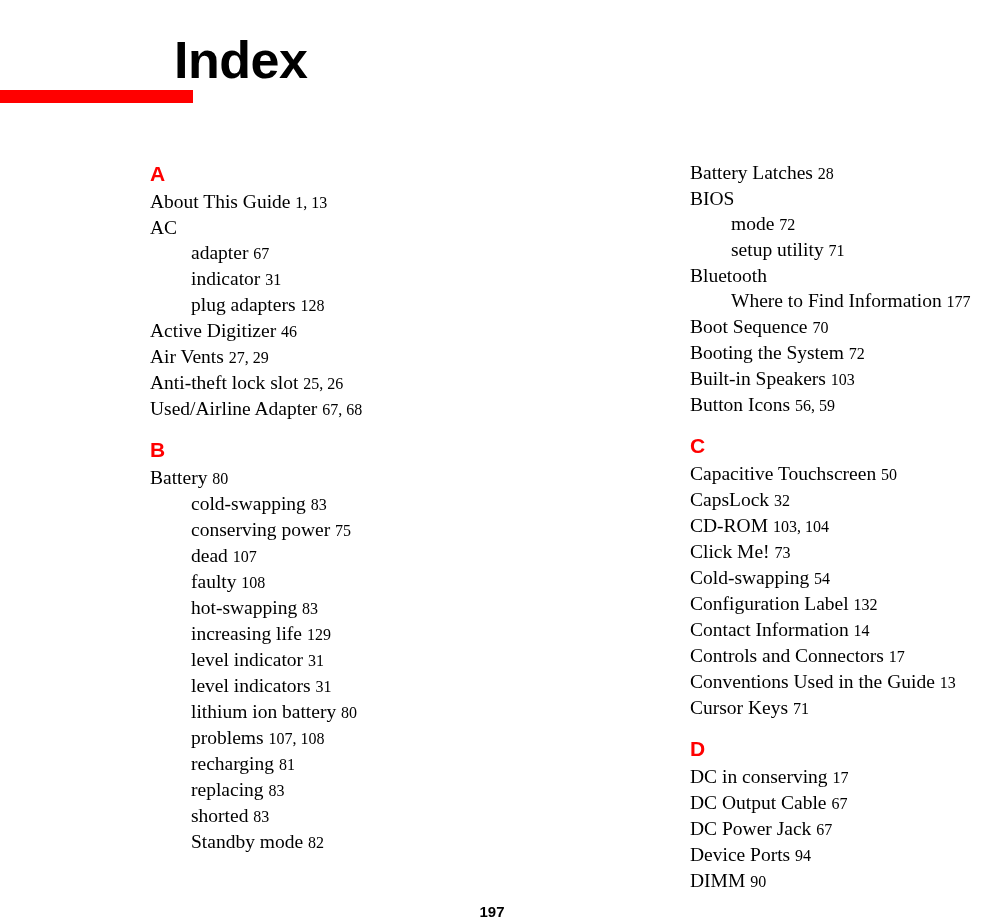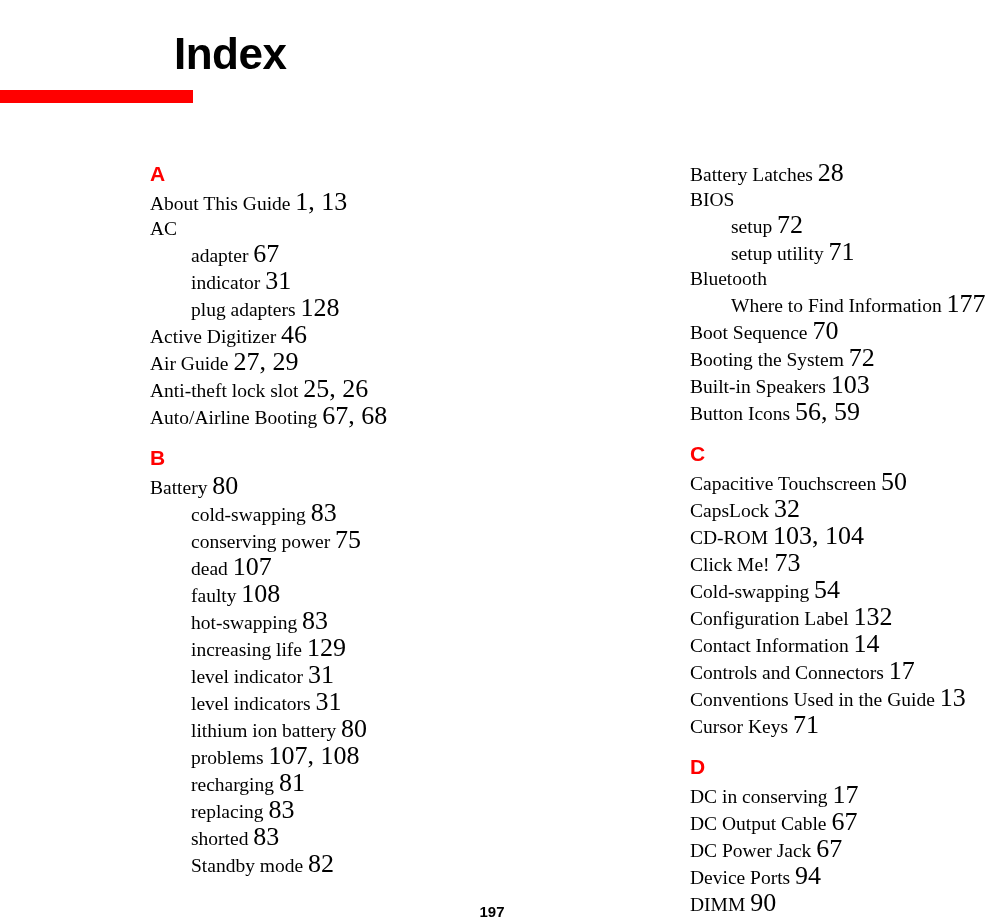--- a/index.html
+++ b/index.html
@@ -16,21 +16,21 @@
     color: #000000;
   }
 
   
   .page-title {
     position: absolute;
     left: 174px;
     top: -2px;
     font-family: "Liberation Sans", "DejaVu Sans", sans-serif;
     font-weight: bold;
-    font-size: 44px;
+    font-size: 52px;
     line-height: 54px;
     letter-spacing: -0.5px;
     color: #000000;
   }
 
   
   .title-rule {
     position: absolute;
     left: 0px;
     top: 90px;
@@ -73,21 +73,21 @@
   .entry {
     font-size: 19.5px;
     line-height: 25px;
     white-space: nowrap;
     margin: 0;
   }
   .entry.level-1 { padding-left: 0px; }
   .entry.level-2 { padding-left: 41px; }
 
   .entry .pages {
-    font-size: 26px;
+    font-size: 16px;
   }
 
   
   .carryover { margin-top: 0; }
 
   
   .folio {
     position: absolute;
     left: 0;
     top: 903px;
@@ -110,23 +110,23 @@
 <div class="index-body">
   <div class="column column-left">
       <div class="section">
         <div class="section-letter">A</div>
         <div class="entry level-1"><span class="term">About This Guide</span> <span class="pages">1, 13</span></div>
         <div class="entry level-1"><span class="term">AC</span></div>
         <div class="entry level-2"><span class="term">adapter</span> <span class="pages">67</span></div>
         <div class="entry level-2"><span class="term">indicator</span> <span class="pages">31</span></div>
         <div class="entry level-2"><span class="term">plug adapters</span> <span class="pages">128</span></div>
         <div class="entry level-1"><span class="term">Active Digitizer</span> <span class="pages">46</span></div>
-        <div class="entry level-1"><span class="term">Air Guide</span> <span class="pages">27, 29</span></div>
+        <div class="entry level-1"><span class="term">Air Vents</span> <span class="pages">27, 29</span></div>
         <div class="entry level-1"><span class="term">Anti-theft lock slot</span> <span class="pages">25, 26</span></div>
-        <div class="entry level-1"><span class="term">Auto/Airline Booting</span> <span class="pages">67, 68</span></div>
+        <div class="entry level-1"><span class="term">Used/Airline Adapter</span> <span class="pages">67, 68</span></div>
       </div>
       <div class="section">
         <div class="section-letter">B</div>
         <div class="entry level-1"><span class="term">Battery</span> <span class="pages">80</span></div>
         <div class="entry level-2"><span class="term">cold-swapping</span> <span class="pages">83</span></div>
         <div class="entry level-2"><span class="term">conserving power</span> <span class="pages">75</span></div>
         <div class="entry level-2"><span class="term">dead</span> <span class="pages">107</span></div>
         <div class="entry level-2"><span class="term">faulty</span> <span class="pages">108</span></div>
         <div class="entry level-2"><span class="term">hot-swapping</span> <span class="pages">83</span></div>
         <div class="entry level-2"><span class="term">increasing life</span> <span class="pages">129</span></div>
@@ -137,21 +137,21 @@
         <div class="entry level-2"><span class="term">recharging</span> <span class="pages">81</span></div>
         <div class="entry level-2"><span class="term">replacing</span> <span class="pages">83</span></div>
         <div class="entry level-2"><span class="term">shorted</span> <span class="pages">83</span></div>
         <div class="entry level-2"><span class="term">Standby mode</span> <span class="pages">82</span></div>
       </div>
     </div>
   <div class="column column-right">
       <div class="section carryover">
         <div class="entry level-1"><span class="term">Battery Latches</span> <span class="pages">28</span></div>
         <div class="entry level-1"><span class="term">BIOS</span></div>
-        <div class="entry level-2"><span class="term">setup</span> <span class="pages">72</span></div>
+        <div class="entry level-2"><span class="term">mode</span> <span class="pages">72</span></div>
         <div class="entry level-2"><span class="term">setup utility</span> <span class="pages">71</span></div>
         <div class="entry level-1"><span class="term">Bluetooth</span></div>
         <div class="entry level-2"><span class="term">Where to Find Information</span> <span class="pages">177</span></div>
         <div class="entry level-1"><span class="term">Boot Sequence</span> <span class="pages">70</span></div>
         <div class="entry level-1"><span class="term">Booting the System</span> <span class="pages">72</span></div>
         <div class="entry level-1"><span class="term">Built-in Speakers</span> <span class="pages">103</span></div>
         <div class="entry level-1"><span class="term">Button Icons</span> <span class="pages">56, 59</span></div>
       </div>
       <div class="section">
         <div class="section-letter">C</div>

